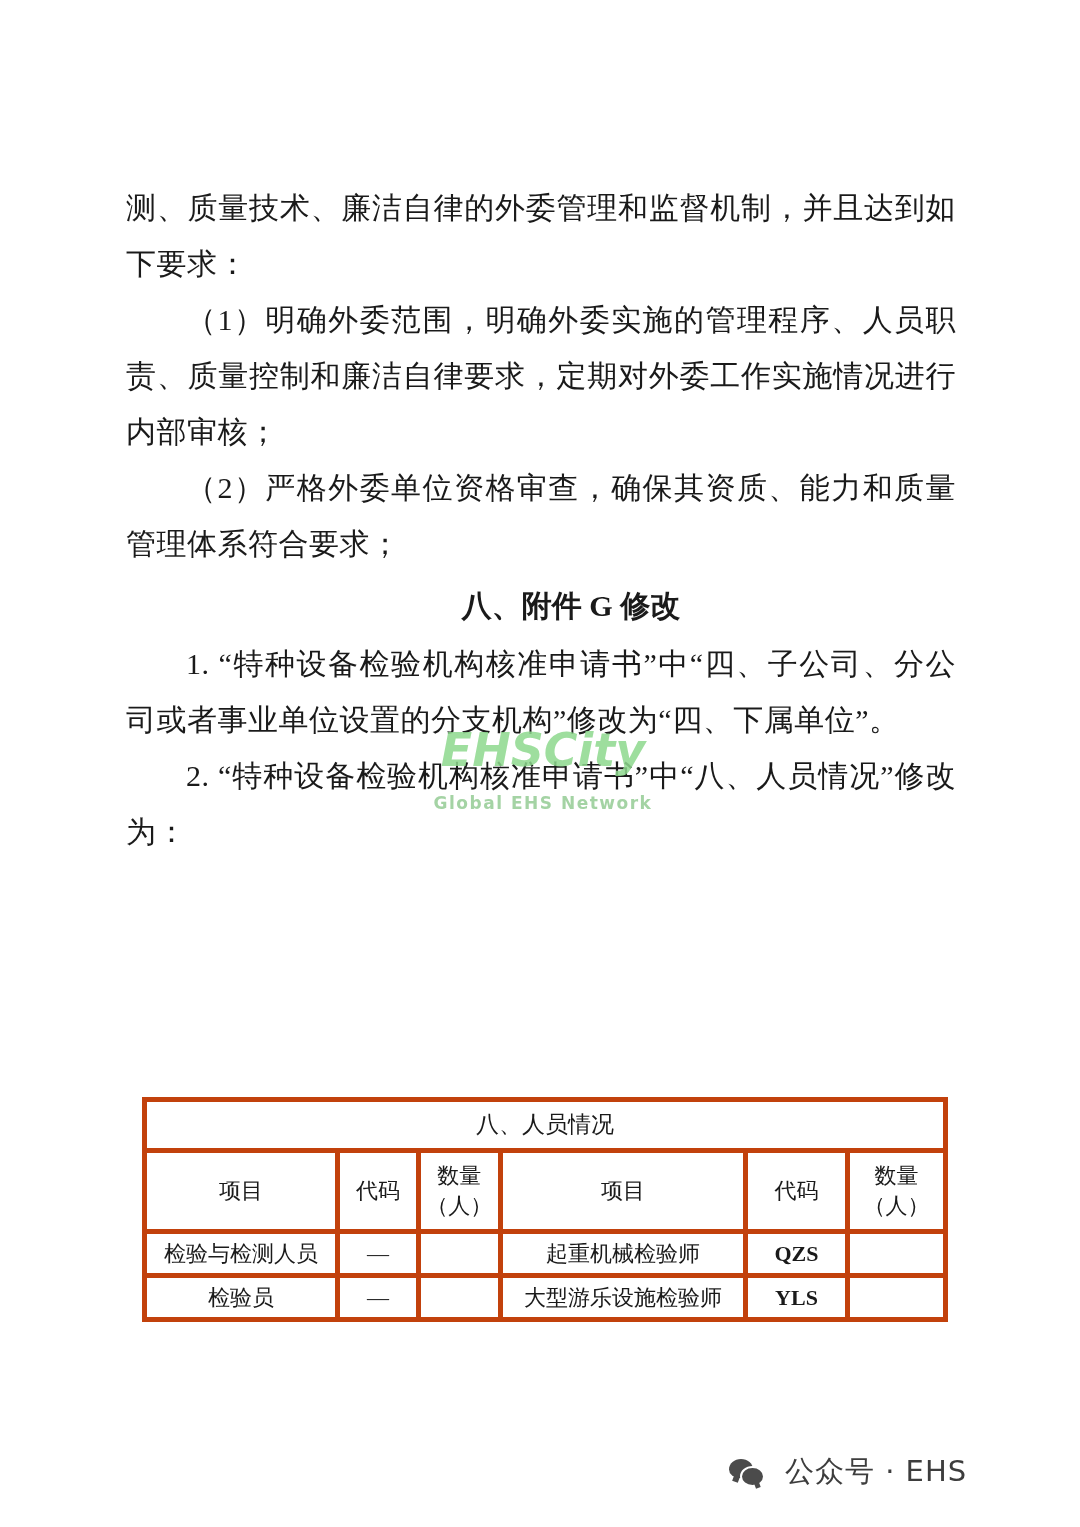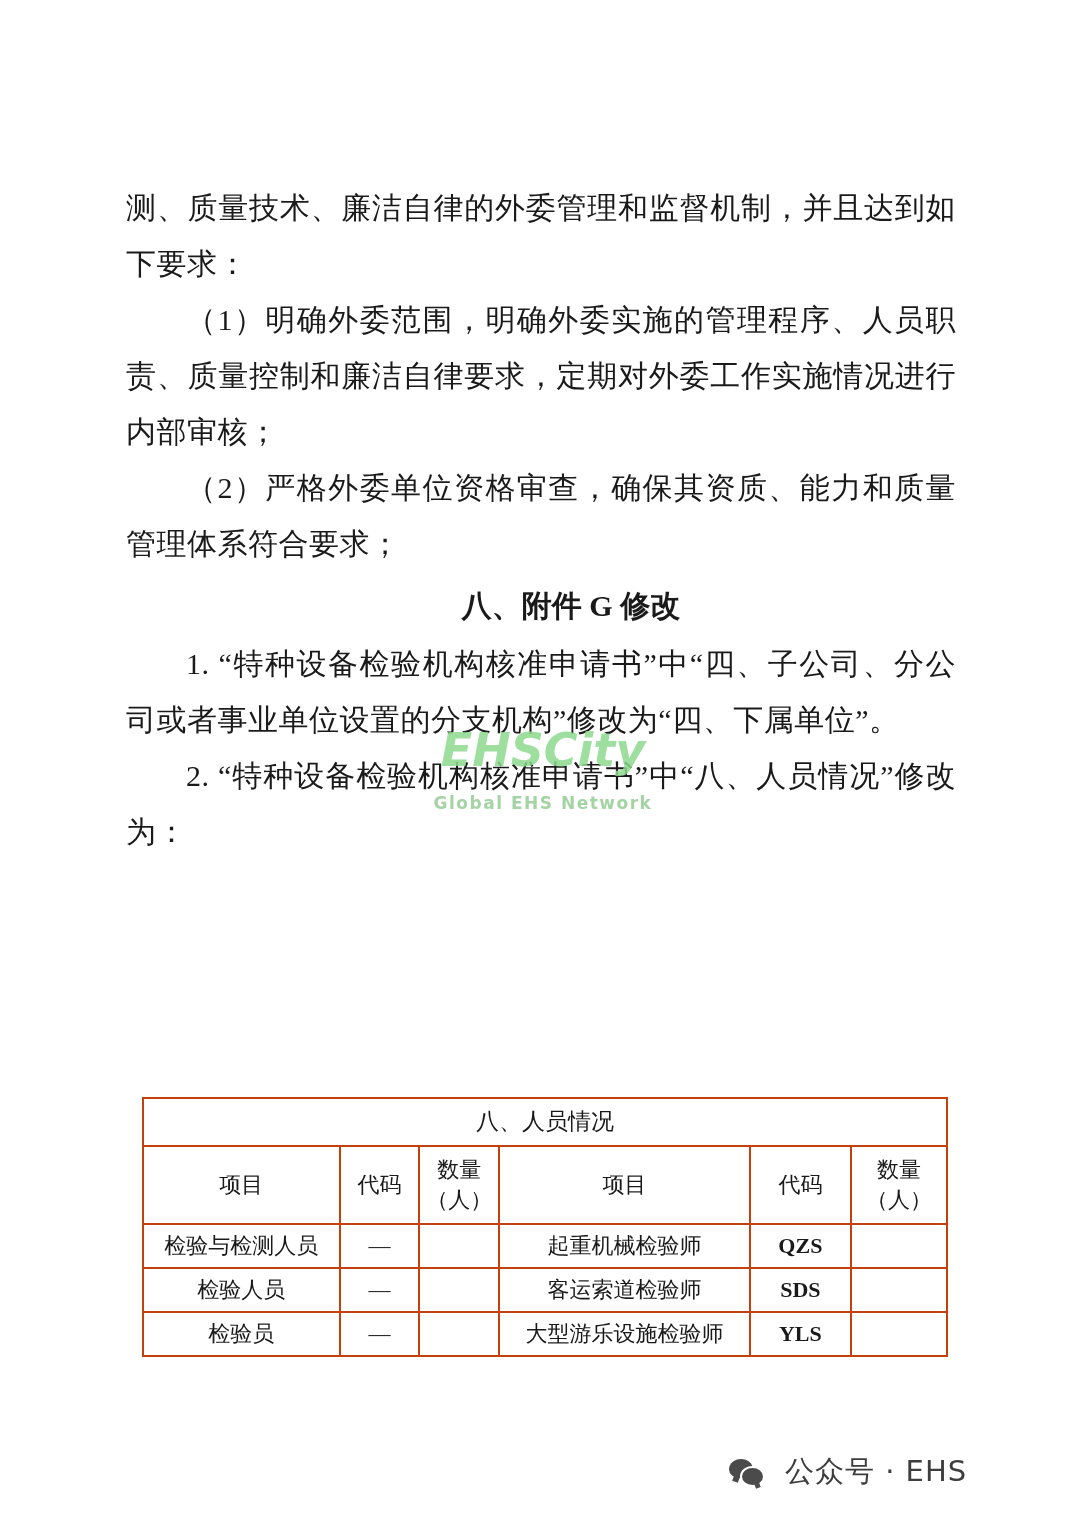--- a/index.html
+++ b/index.html
@@ -73,21 +73,21 @@
   table.people {
     position: absolute;
     left: 142px;
     top: 1097px;
     width: 806px;
     border-collapse: collapse;
     font-size: 22px;
     font-family: "Liberation Serif", serif;
   }
   table.people td {
-    border: 2px solid #c2410c;
+    border: 5px solid #c2410c;
     text-align: center;
     vertical-align: middle;
     padding: 0;
     line-height: 30px;
   }
   .th-title {
     height: 46px;
     font-size: 23px;
   }
   .col-head {
@@ -205,28 +205,20 @@
       </tr>
       <tr class="cell-row">
         <td class="c-item1">检验与检测人员</td>
         <td class="c-code1">—</td>
         <td class="c-num1"></td>
         <td class="c-item2">起重机械检验师</td>
         <td class="c-code2 bold-cell">QZS</td>
         <td class="c-num2"></td>
       </tr>
       <tr class="cell-row">
-        <td class="c-item1">检验人员</td>
-        <td class="c-code1">—</td>
-        <td class="c-num1"></td>
-        <td class="c-item2">客运索道检验师</td>
-        <td class="c-code2 bold-cell">SDS</td>
-        <td class="c-num2"></td>
-      </tr>
-      <tr class="cell-row">
         <td class="c-item1">检验员</td>
         <td class="c-code1">—</td>
         <td class="c-num1"></td>
         <td class="c-item2">大型游乐设施检验师</td>
         <td class="c-code2 bold-cell">YLS</td>
         <td class="c-num2"></td>
       </tr>
     </tbody>
   </table>
 

